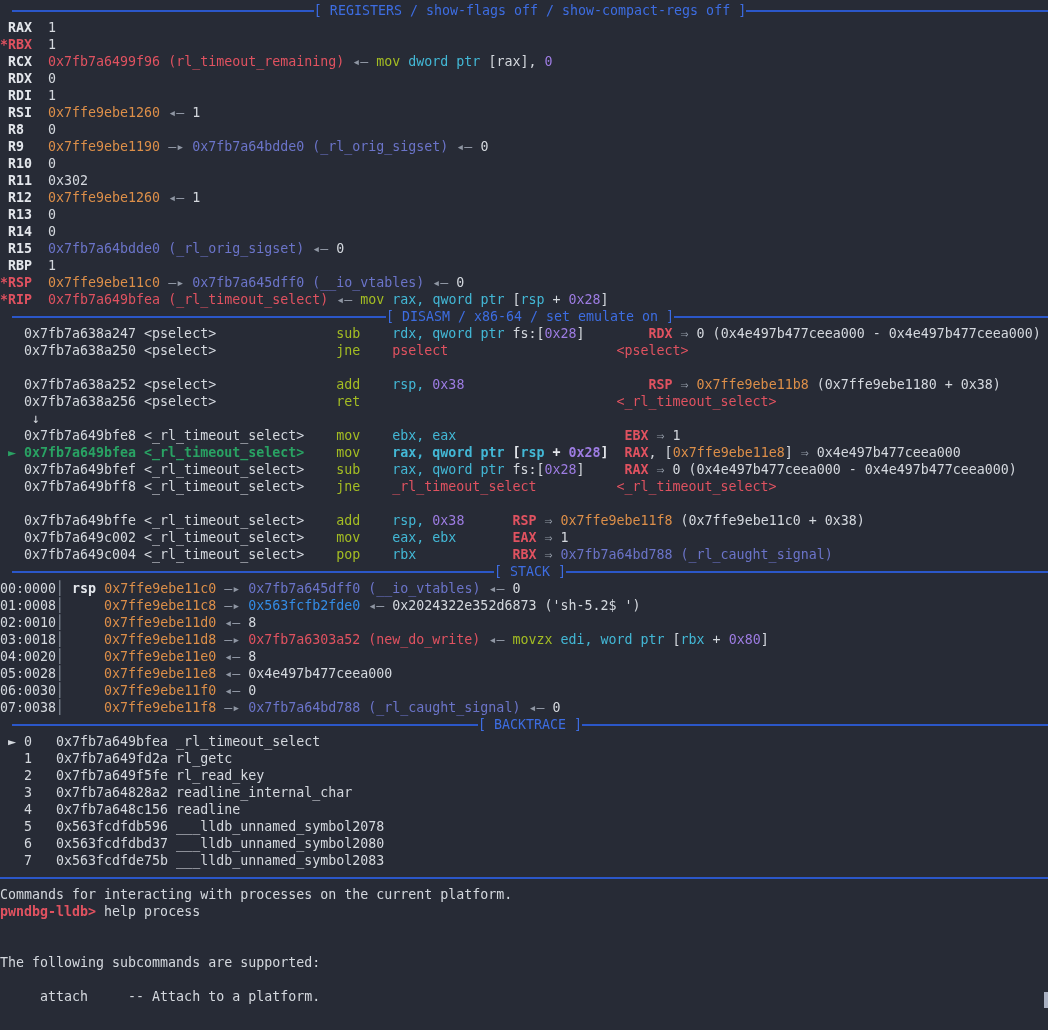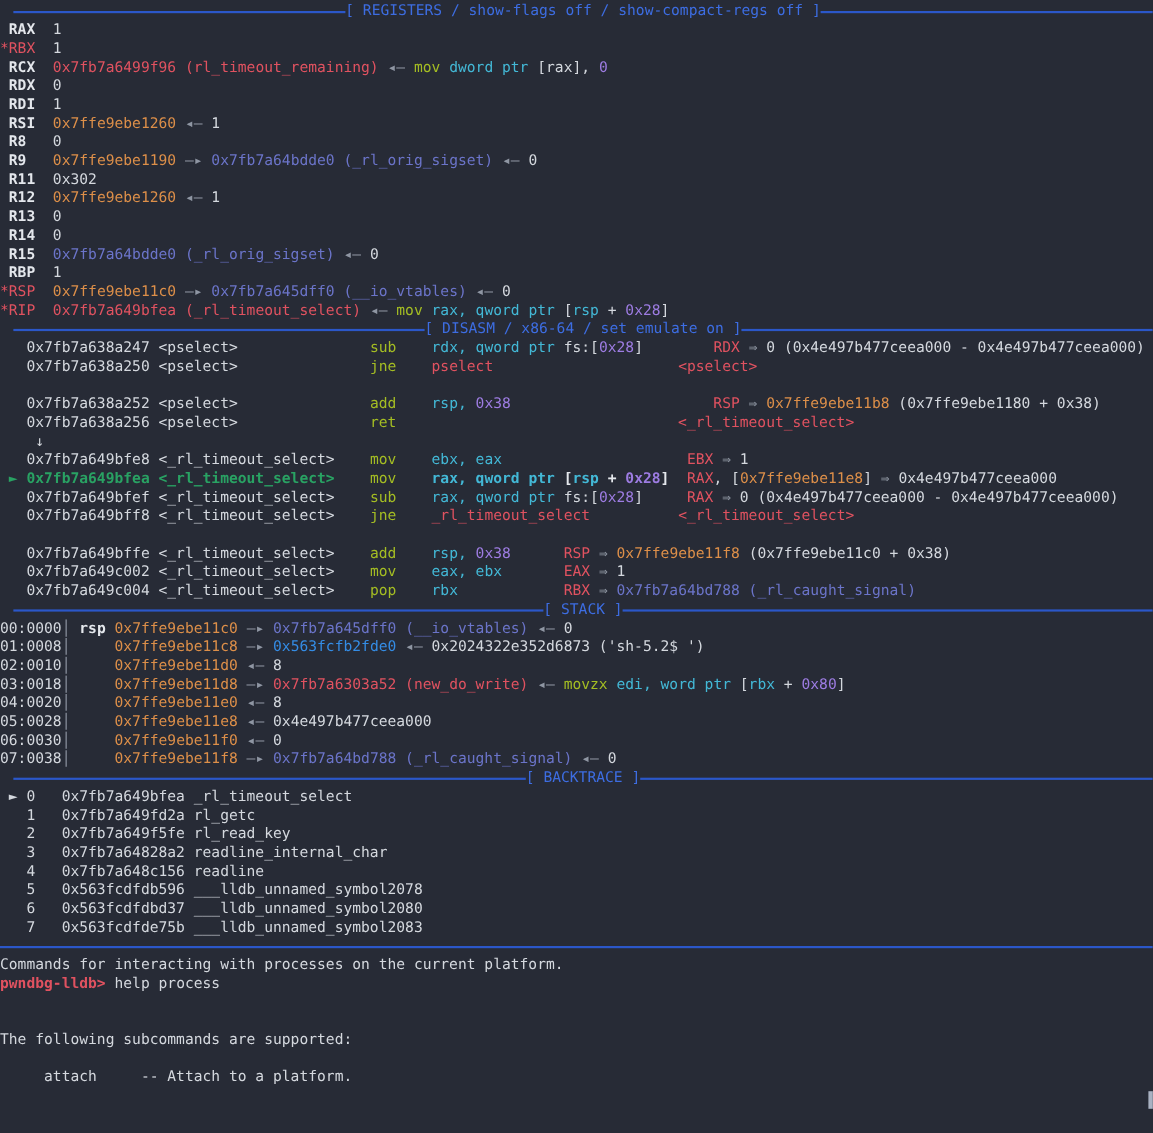--- a/index.html
+++ b/index.html
@@ -14,21 +14,21 @@
     height:17px;line-height:17px;white-space:pre;overflow:hidden;
     font-size:13.3px;color:var(--fg,#d4d8de);
   }
   .hdr-row{display:flex;margin-left:12px;}
   .hdr-row .rl{flex:1 1 auto;height:8px;border-bottom:2px solid var(--hline,#2b57c9);}
   .hdr-row .ttl{flex:0 0 auto;color:var(--hblue,#3d6de2);}
   .hr-row .hrl{height:8px;border-bottom:2px solid var(--hline,#2b57c9);}
   .s-d{color:var(--fg)}
   .s-a{color:var(--muted)}
   .s-rn{color:var(--white);font-weight:bold}
-  .s-rb{color:var(--red);font-weight:normal}
+  .s-rb{color:var(--red);font-weight:bold}
   .s-r{color:var(--red)}
   .s-o{color:var(--orange)}
   .s-i{color:var(--indigo)}
   .s-b{color:var(--bblue)}
   .s-g{color:var(--green)}
   .s-gb{color:var(--green);font-weight:normal}
   .s-c{color:var(--cyan)}
   .s-cb{color:var(--cyan);font-weight:bold}
   .s-p{color:var(--purple)}
   .s-pb{color:var(--purple);font-weight:bold}
@@ -46,20 +46,21 @@
 <div id="terminal">
     <div class="row hdr-row"><div class="rl"></div><span class="ttl">[ REGISTERS / show-flags off / show-compact-regs off ]</span><div class="rl"></div></div>
     <div class="row"><span class="s-rn"> RAX  </span><span class="s-d">1</span></div>
     <div class="row"><span class="s-rb">*RBX  </span><span class="s-d">1</span></div>
     <div class="row"><span class="s-rn"> RCX  </span><span class="s-r">0x7fb7a6499f96 (rl_timeout_remaining)</span><span class="s-a"> ◂— </span><span class="s-g">mov</span><span class="s-d"> </span><span class="s-c">dword ptr</span><span class="s-d"> [rax], </span><span class="s-p">0</span></div>
     <div class="row"><span class="s-rn"> RDX  </span><span class="s-d">0</span></div>
     <div class="row"><span class="s-rn"> RDI  </span><span class="s-d">1</span></div>
     <div class="row"><span class="s-rn"> RSI  </span><span class="s-o">0x7ffe9ebe1260</span><span class="s-a"> ◂— </span><span class="s-d">1</span></div>
     <div class="row"><span class="s-rn"> R8   </span><span class="s-d">0</span></div>
     <div class="row"><span class="s-rn"> R9   </span><span class="s-o">0x7ffe9ebe1190</span><span class="s-a"> —▸ </span><span class="s-i">0x7fb7a64bdde0 (_rl_orig_sigset)</span><span class="s-a"> ◂— </span><span class="s-d">0</span></div>
+    <div class="row"><span class="s-rn"> R10  </span><span class="s-d">0</span></div>
     <div class="row"><span class="s-rn"> R11  </span><span class="s-d">0x302</span></div>
     <div class="row"><span class="s-rn"> R12  </span><span class="s-o">0x7ffe9ebe1260</span><span class="s-a"> ◂— </span><span class="s-d">1</span></div>
     <div class="row"><span class="s-rn"> R13  </span><span class="s-d">0</span></div>
     <div class="row"><span class="s-rn"> R14  </span><span class="s-d">0</span></div>
     <div class="row"><span class="s-rn"> R15  </span><span class="s-i">0x7fb7a64bdde0 (_rl_orig_sigset)</span><span class="s-a"> ◂— </span><span class="s-d">0</span></div>
     <div class="row"><span class="s-rn"> RBP  </span><span class="s-d">1</span></div>
     <div class="row"><span class="s-rb">*RSP  </span><span class="s-o">0x7ffe9ebe11c0</span><span class="s-a"> —▸ </span><span class="s-i">0x7fb7a645dff0 (__io_vtables)</span><span class="s-a"> ◂— </span><span class="s-d">0</span></div>
     <div class="row"><span class="s-rb">*RIP  </span><span class="s-r">0x7fb7a649bfea (_rl_timeout_select)</span><span class="s-a"> ◂— </span><span class="s-g">mov</span><span class="s-d"> </span><span class="s-c">rax,</span><span class="s-d"> </span><span class="s-c">qword ptr</span><span class="s-d"> [</span><span class="s-c">rsp</span><span class="s-d"> + </span><span class="s-p">0x28</span><span class="s-d">]</span></div>
     <div class="row hdr-row"><div class="rl"></div><span class="ttl">[ DISASM / x86-64 / set emulate on ]</span><div class="rl"></div></div>
     <div class="row"><span class="s-d">   0x7fb7a638a247 &lt;pselect&gt;</span><span class="s-d">               </span><span class="s-g">sub</span><span class="s-d">    </span><span class="s-c">rdx,</span><span class="s-d"> </span><span class="s-c">qword ptr</span><span class="s-d"> fs:[</span><span class="s-p">0x28</span><span class="s-d">]</span><span class="s-d">        </span><span class="s-rb">RDX</span><span class="s-a"> ⇒ </span><span class="s-d">0 (0x4e497b477ceea000 - 0x4e497b477ceea000)</span></div>

